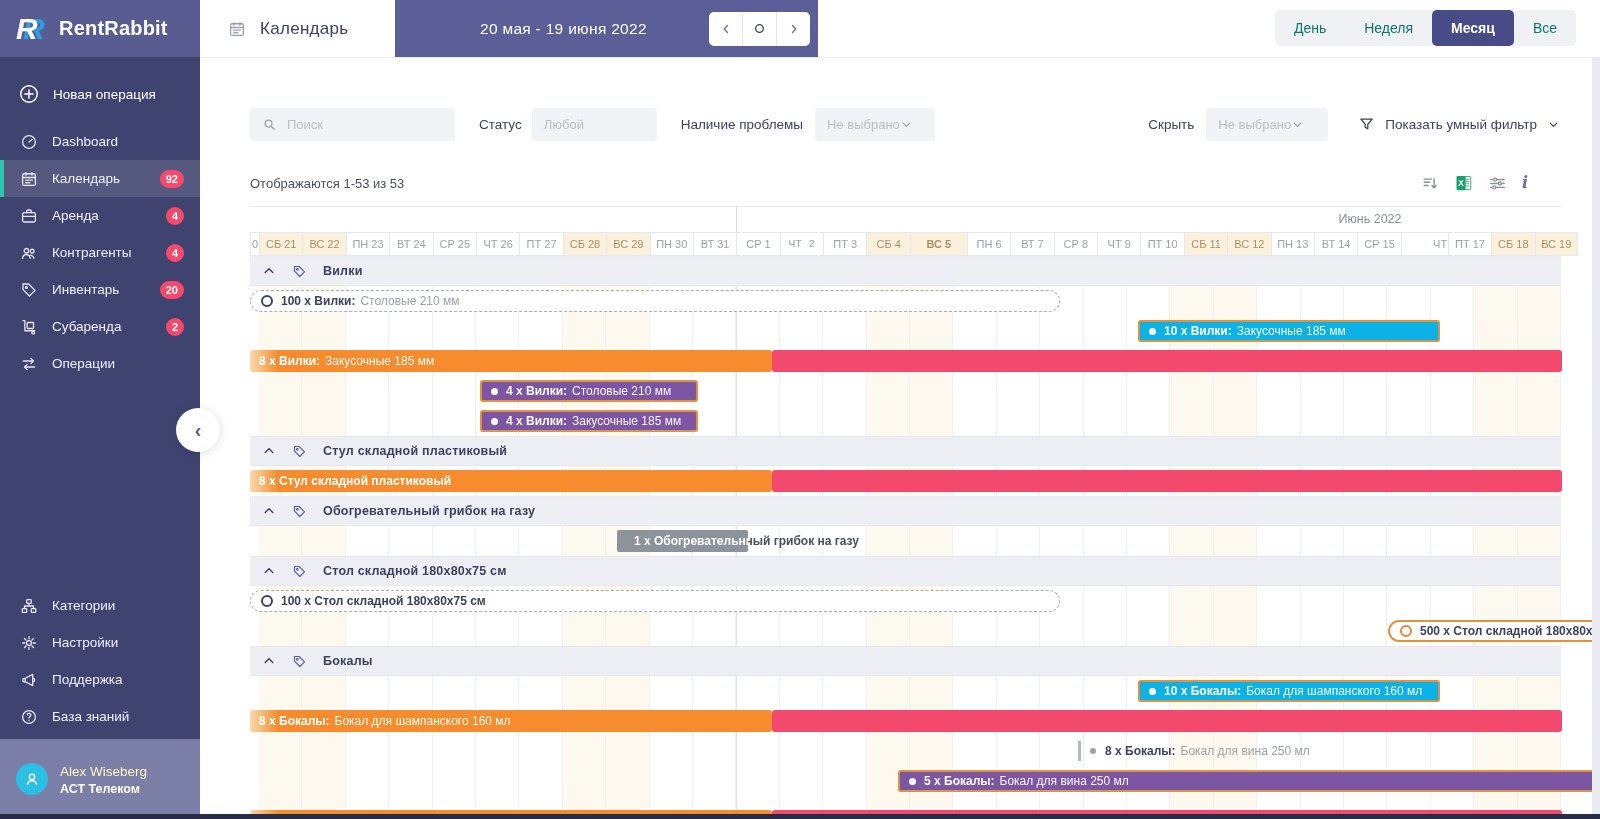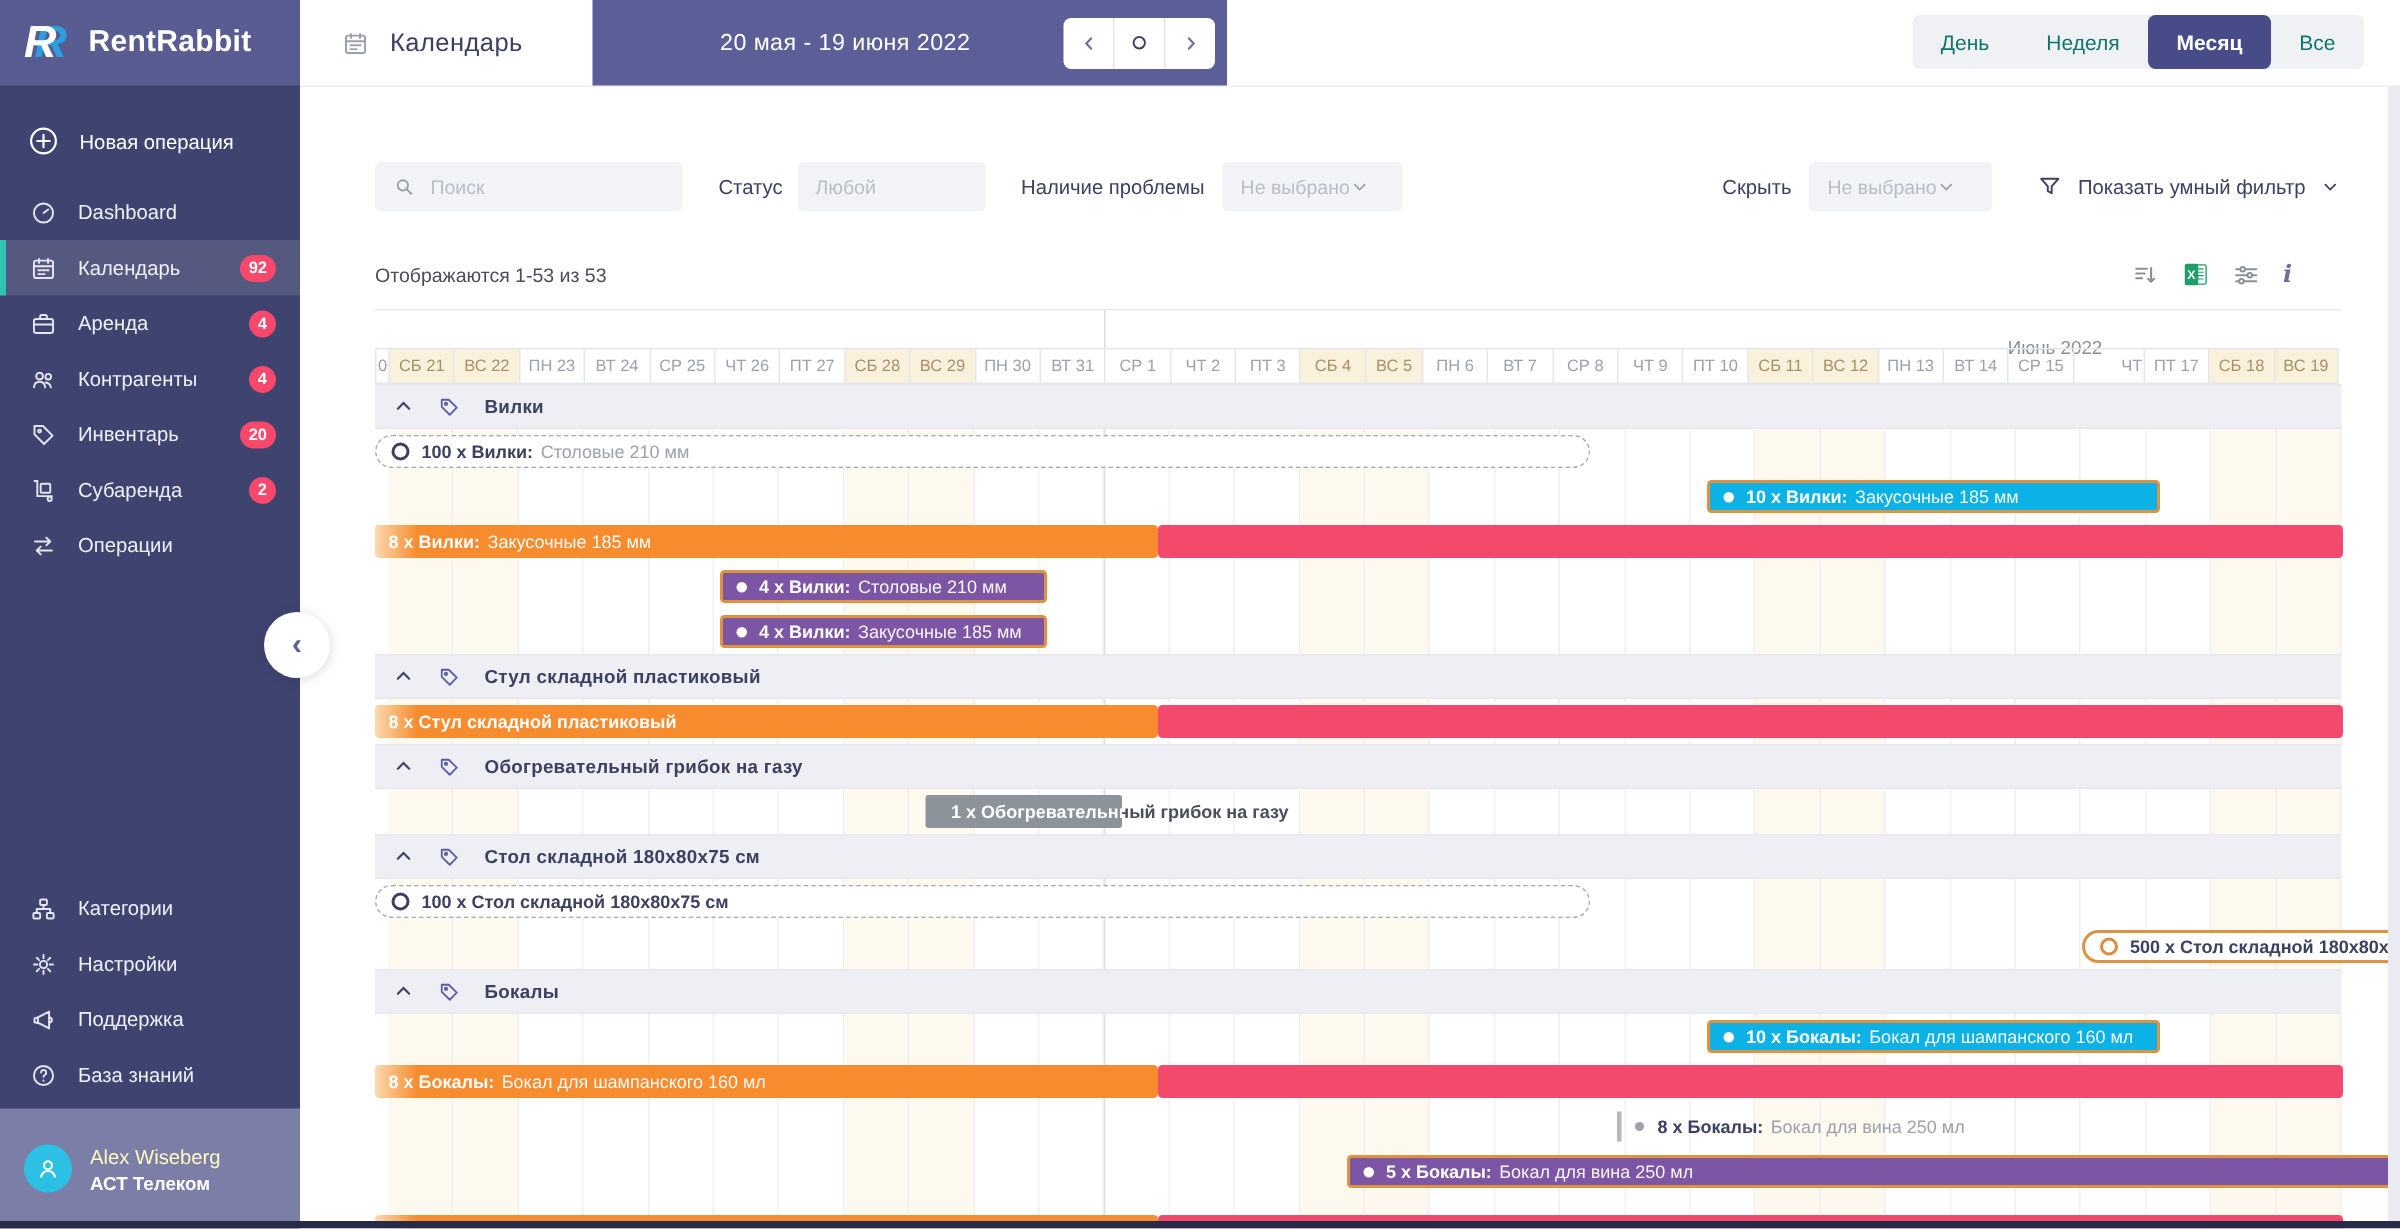--- a/index.html
+++ b/index.html
@@ -59,21 +59,21 @@
   .smart-filter{display:flex;align-items:center;gap:10px;font-size:13.5px;color:#3d4160;cursor:pointer;white-space:nowrap}
   
   .results-row{position:absolute;left:50px;right:72px;top:170px;height:26px;display:flex;align-items:center}
   .results-text{font-size:13px;color:#4a4e5a}
   .tool-icons{margin-left:auto;display:flex;align-items:center;gap:15px}
   .tool-icons .ti{cursor:pointer}
   .info-i{font-family:"DejaVu Serif",serif;font-style:italic;font-weight:700;font-size:16px;color:#6b6f9a;line-height:18px}
   
   .gantt{position:absolute;left:50px;top:206px;width:1350px;height:613px;overflow:hidden}
   .month-row{position:absolute;left:0;top:0;width:1311px;height:26px;border-top:1px solid #e8eaee;box-sizing:border-box}
-  .month-label{position:absolute;top:18px;left:1060px;width:120px;text-align:center;font-size:12.5px;color:#8a8f98}
+  .month-label{position:absolute;top:5px;left:1060px;width:120px;text-align:center;font-size:12.5px;color:#8a8f98}
   .month-sep{position:absolute;left:486px;top:0;bottom:0;border-left:1px solid #d9dce1}
   .day-row{position:absolute;left:0;top:26px;height:24px;display:flex}
   .dcell{box-sizing:border-box;height:24px;border:1px solid #e4e7ec;border-right:none;display:flex;align-items:center;
          justify-content:center;font-size:11px;color:#9ca2aa;flex:0 0 auto;overflow:hidden;white-space:nowrap}
   .dcell:last-child{border-right:1px solid #e4e7ec}
   .dcell.we{background:#faf1dc;color:#a79069}
   .gbody{position:absolute;left:0;top:50px;right:0;bottom:0}
   .scol{position:absolute;top:0;bottom:0;border-right:1px solid #eef0f4;box-sizing:border-box}
   .scol.we{background:#fdf9ee}
   .scol.month{border-left:1px solid #dfe2e7}
@@ -388,24 +388,24 @@
         <div class="dcell" style="width: 43.4px;">ПН 23</div>
         <div class="dcell" style="width: 43.4px;">ВТ 24</div>
         <div class="dcell" style="width: 43.4px;">СР 25</div>
         <div class="dcell" style="width: 43.4px;">ЧТ 26</div>
         <div class="dcell" style="width: 43.4px;">ПТ 27</div>
         <div class="dcell we" style="width: 43.4px;">СБ 28</div>
         <div class="dcell we" style="width: 43.4px;">ВС 29</div>
         <div class="dcell" style="width: 43.4px;">ПН 30</div>
         <div class="dcell" style="width: 43.4px;">ВТ 31</div>
         <div class="dcell" style="width: 43.4px;">СР 1</div>
-        <div class="dcell" style="width: 43.4px;">ЧТ 2</div>
+        <div class="dcell" style="width: 43.4px; font-family: Liberation Mono, monospace;">ЧТ 2</div>
         <div class="dcell" style="width: 43.4px;">ПТ 3</div>
         <div class="dcell we" style="width: 43.4px;">СБ 4</div>
-        <div class="dcell we" style="width: 38px;">ВС 5</div>
+        <div class="dcell we" style="width: 57px; font-weight: bold;">ВС 5</div>
         <div class="dcell" style="width: 43.4px;">ПН 6</div>
         <div class="dcell" style="width: 43.4px;">ВТ 7</div>
         <div class="dcell" style="width: 43.4px;">СР 8</div>
         <div class="dcell" style="width: 43.4px;">ЧТ 9</div>
         <div class="dcell" style="width: 43.4px;">ПТ 10</div>
         <div class="dcell we" style="width: 43.4px;">СБ 11</div>
         <div class="dcell we" style="width: 43.4px;">ВС 12</div>
         <div class="dcell" style="width: 43.4px;">ПН 13</div>
         <div class="dcell" style="width: 43.4px;">ВТ 14</div>
         <div class="dcell" style="width: 43.4px;">СР 15</div>

